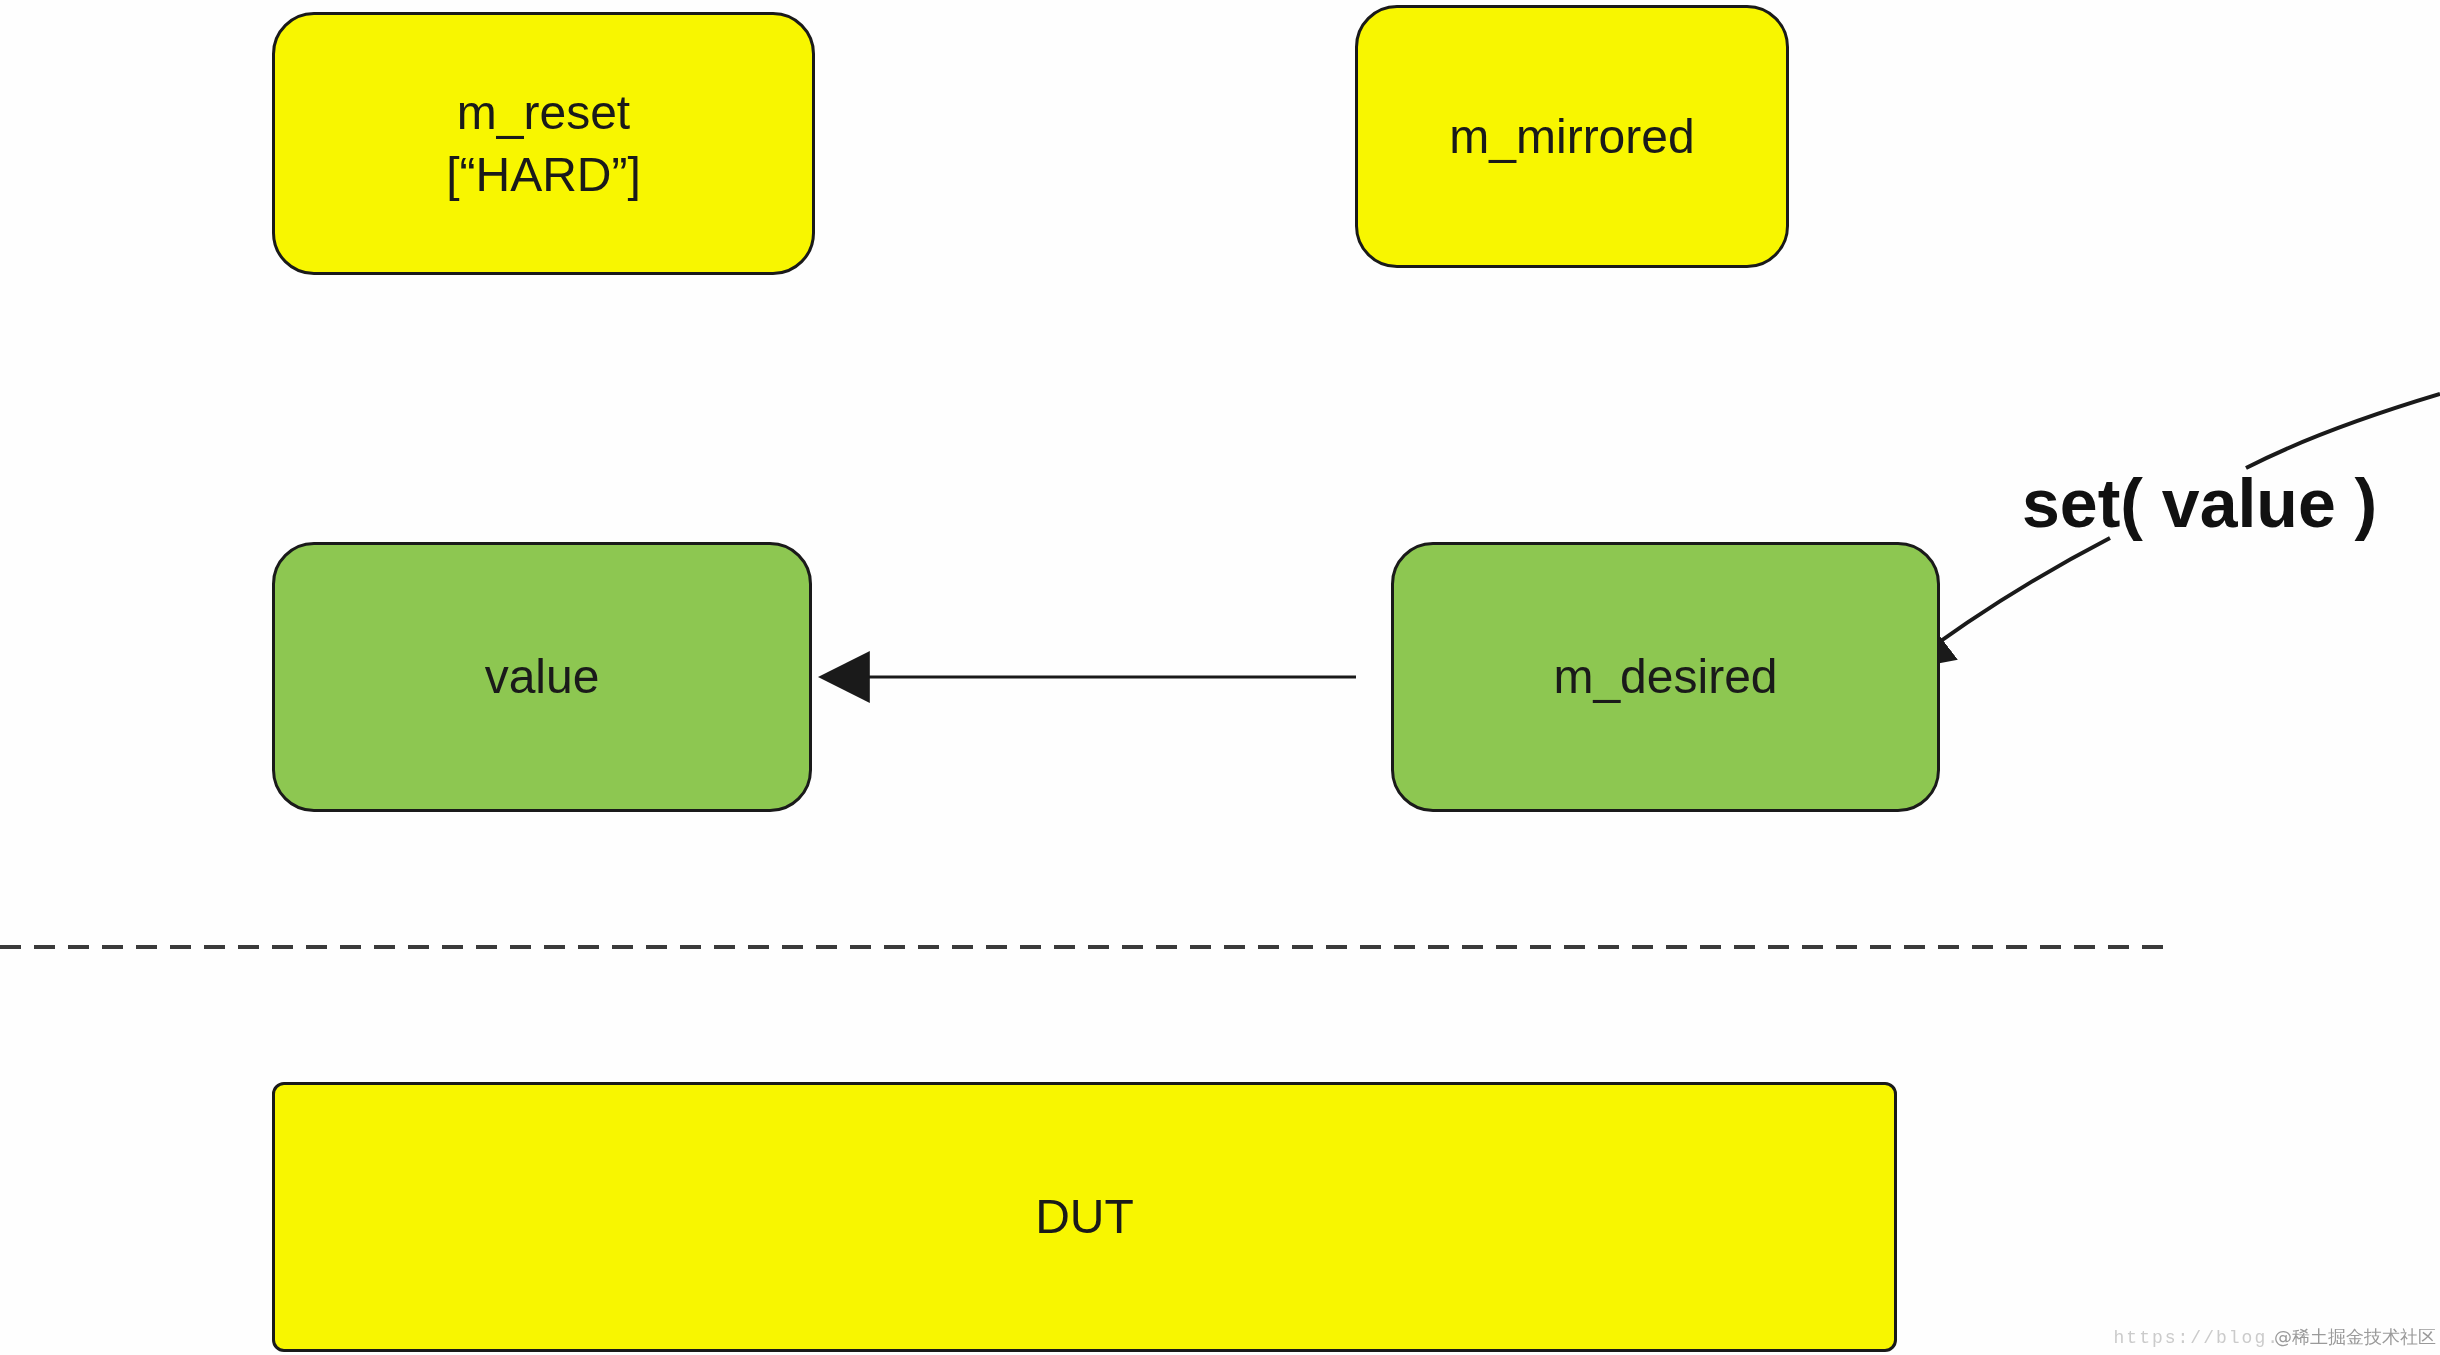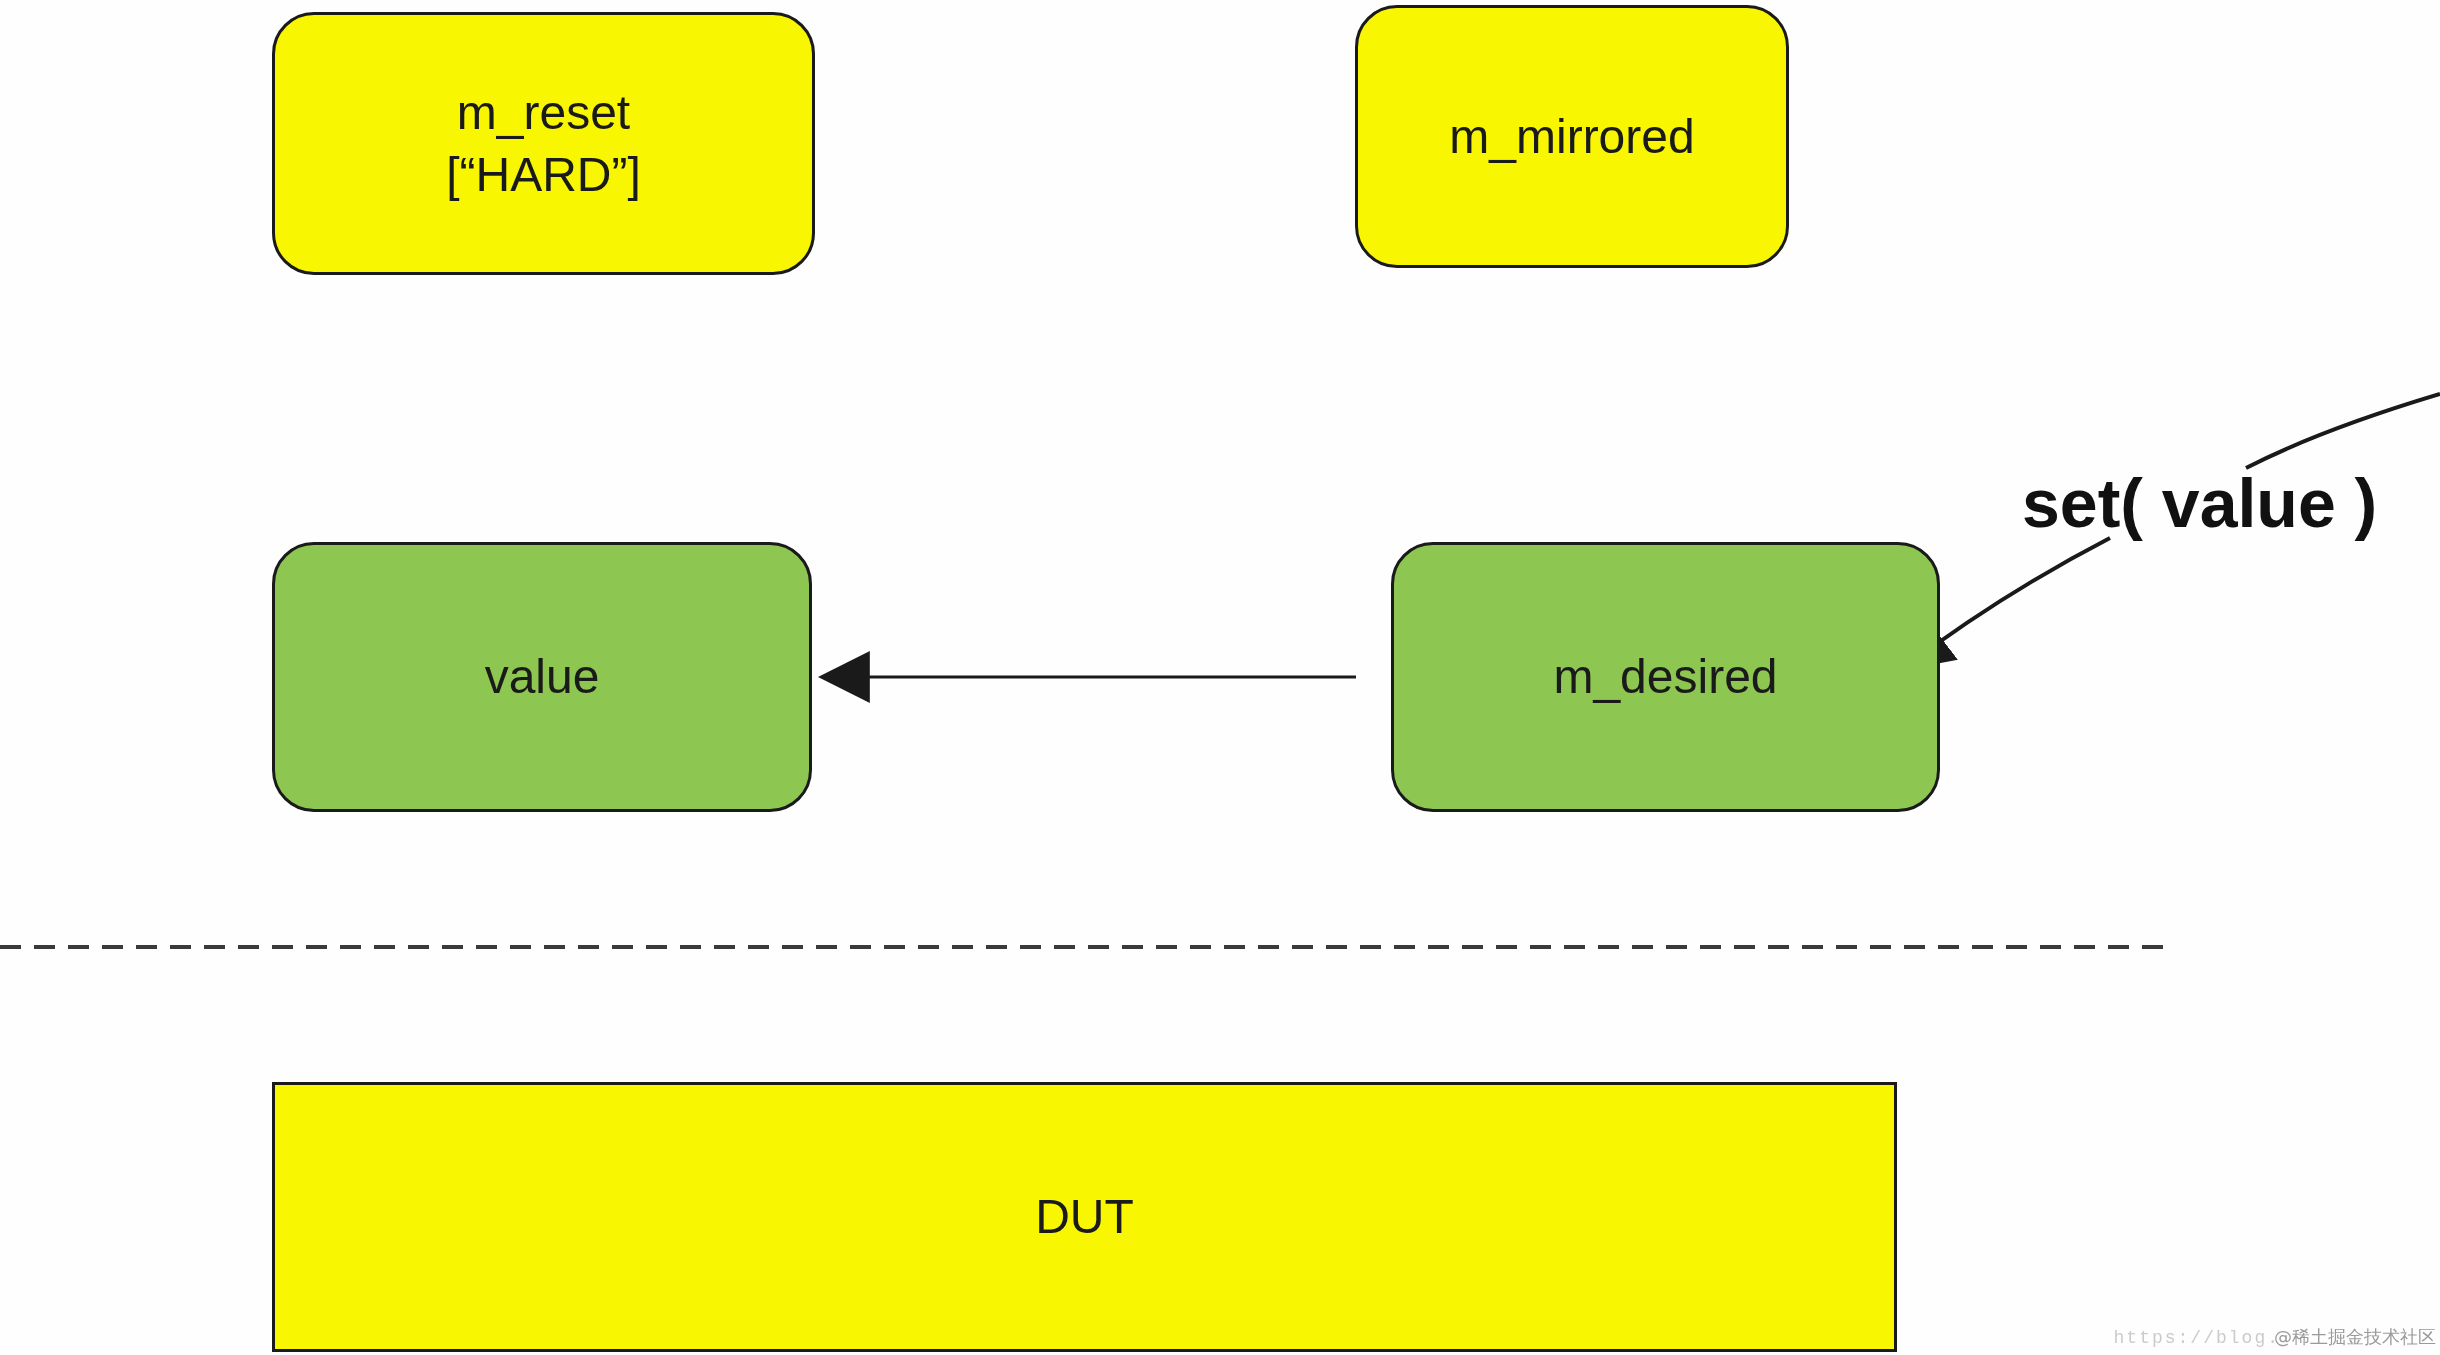--- a/index.html
+++ b/index.html
@@ -29,21 +29,21 @@
     line-height: 62px;
   }
   .node.rounded { border-radius: 42px; }
   .node.yellow  { background: #f8f600; }
   .node.green   { background: #8dc751; }
 
   #node-m-reset    { left: 272px;  top: 5px;    width: 543px;  height: 263px; margin-top: 7px; }
   #node-m-mirrored { left: 1355px; top: 5px;    width: 434px;  height: 263px; }
   #node-value      { left: 272px;  top: 542px;  width: 540px;  height: 270px; align-items: center; }
   #node-m-desired  { left: 1364px; top: 542px;  width: 549px;  height: 270px; margin-left: 27px; }
-  #node-dut        { left: 272px;  top: 1082px; width: 1625px; height: 270px; border-radius: 0; text-align: right; }
+  #node-dut        { left: 272px;  top: 1082px; width: 1625px; height: 270px; border-radius: 12px; text-align: right; }
 
   #svg-overlay {
     position: absolute;
     left: 0; top: 0;
     width: 2440px;
     height: 1355px;
     pointer-events: none;
   }
 
   #set-call-label {

